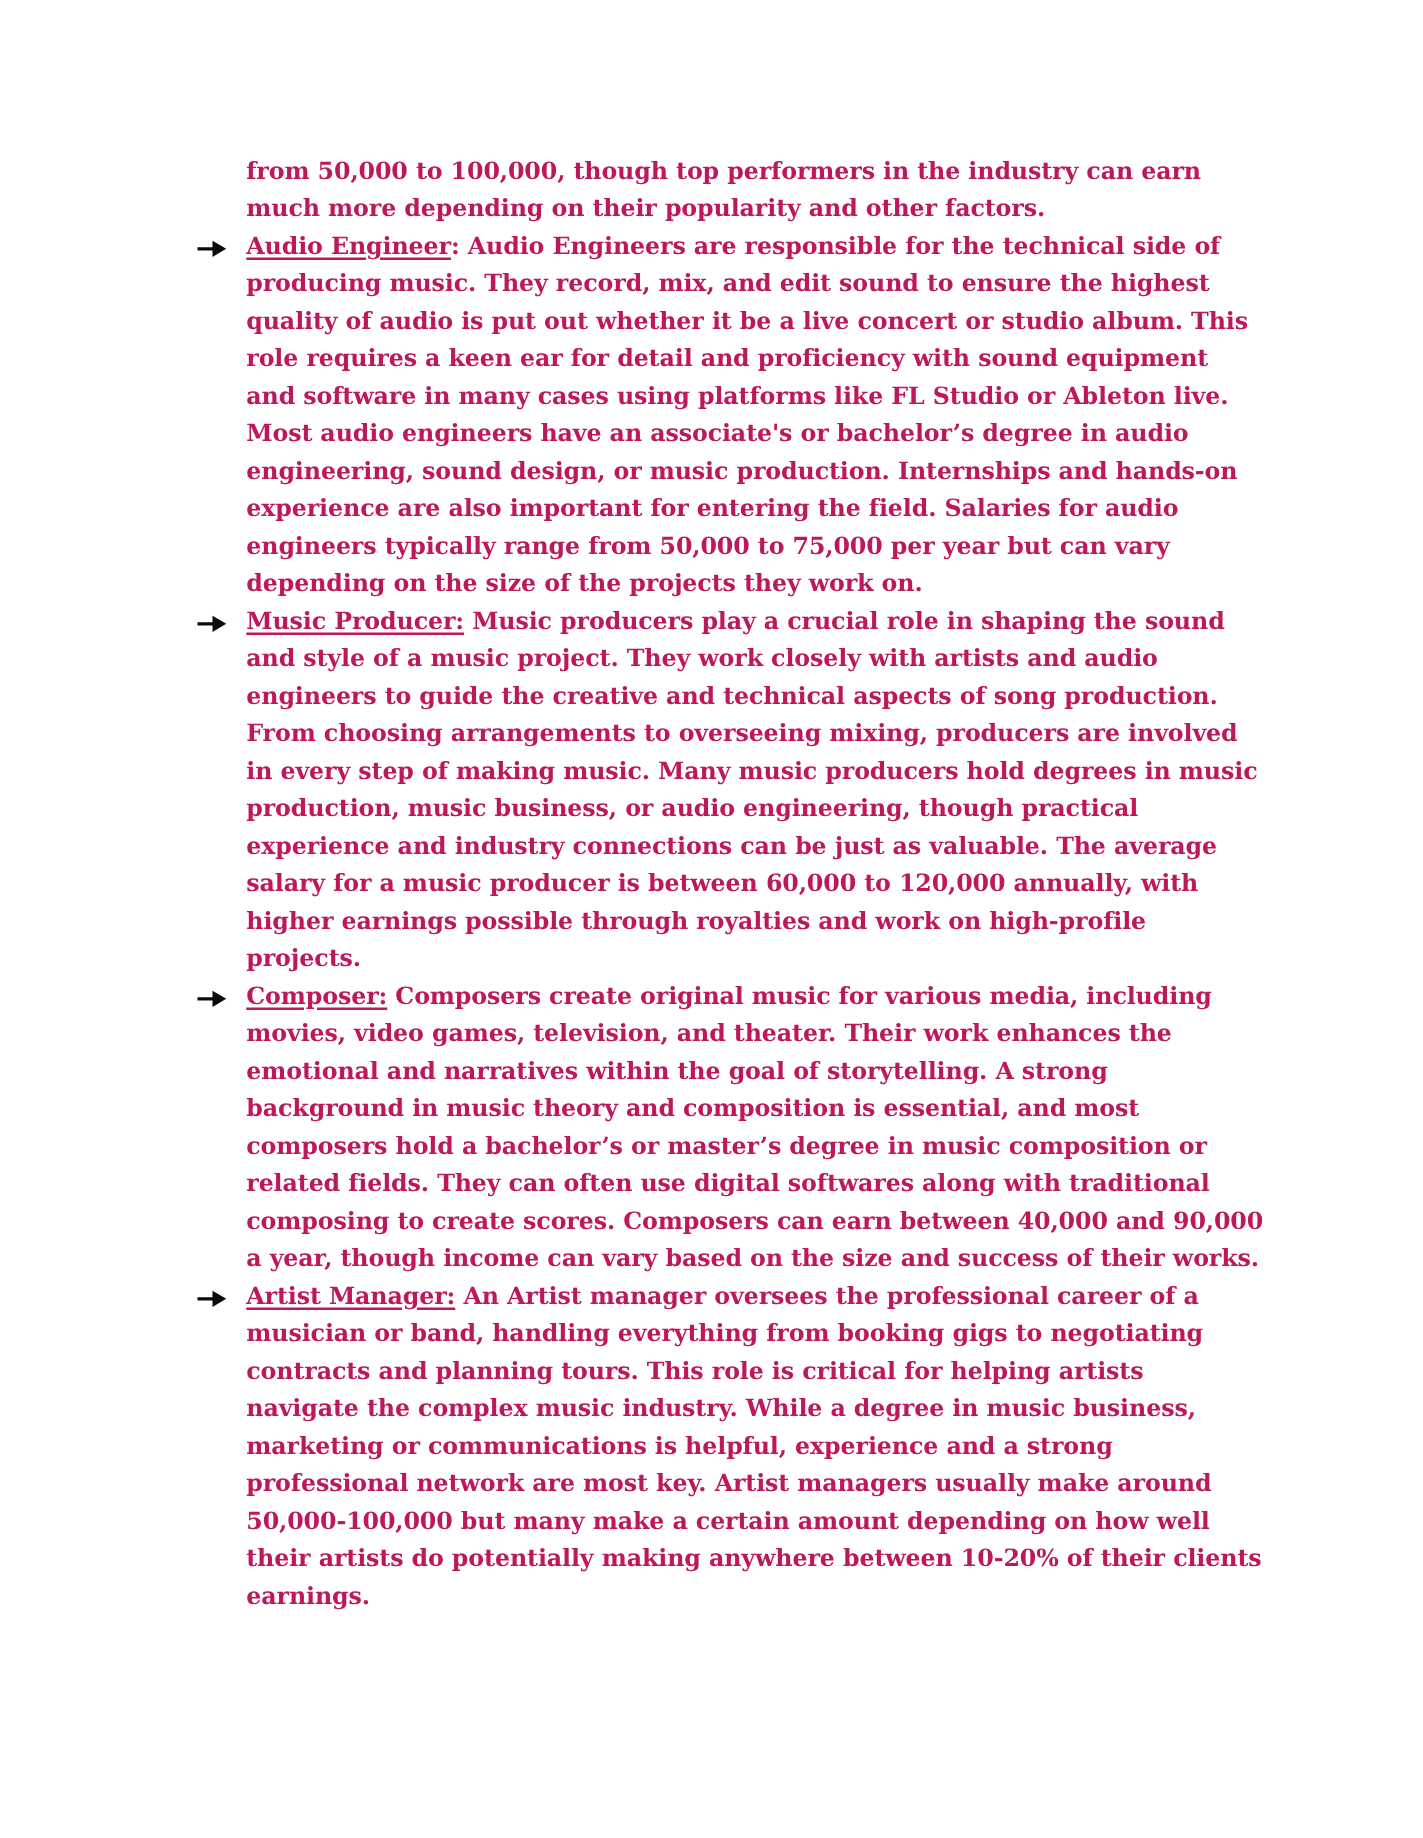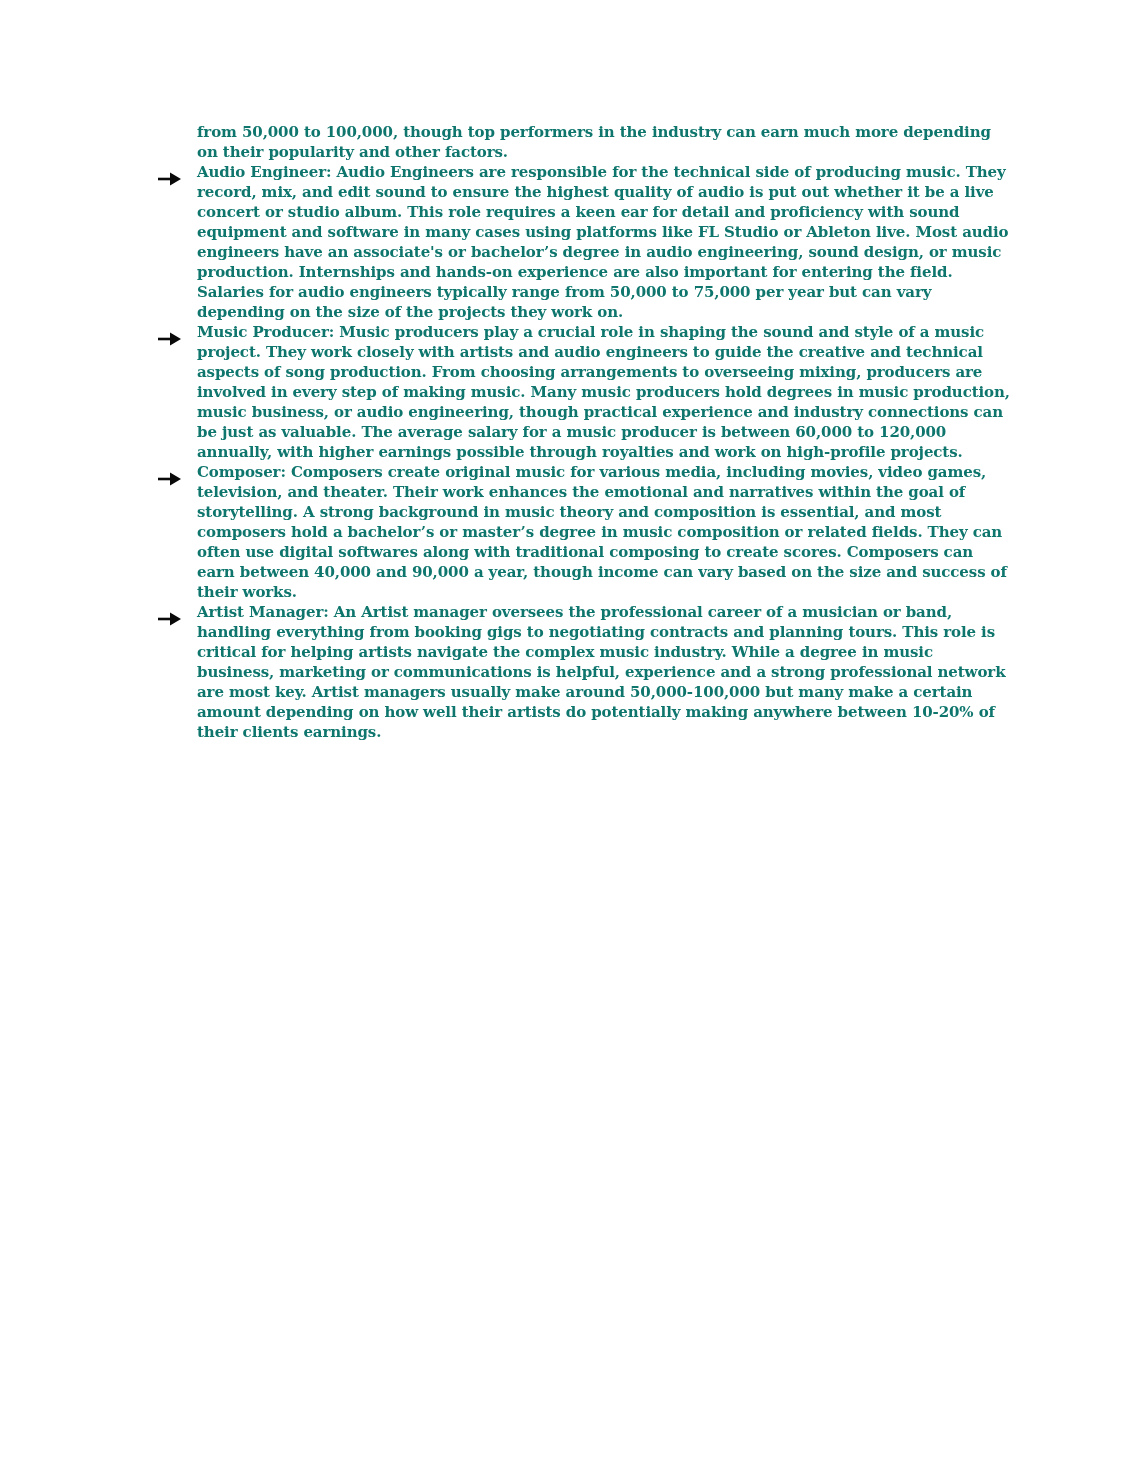--- a/index.html
+++ b/index.html
@@ -13,42 +13,43 @@
     height: 1470px;
     background: #ffffff;
     overflow: hidden;
     font-family: "DejaVu Serif", "Liberation Serif", serif;
   }
   .text-block {
     position: absolute;
     left: 197px;
     top: 122px;
     width: 814px;
-    color: #0f766e;
-    font-size: 15px;
+    color: #be185d;
+    font-size: 19px;
     font-weight: bold;
-    line-height: 20px;
+    line-height: 30px;
     letter-spacing: -0.1px;
   }
   .para {
     margin: 0;
   }
   .bullet-item {
     position: relative;
     margin: 0;
   }
   .arrow-bullet {
     position: absolute;
     left: -40px;
     top: 8px;
     width: 26px;
     height: 18px;
     display: block;
   }
   .term {
+    text-decoration: underline;
     text-decoration-thickness: 2px;
     text-underline-offset: 3px;
     text-align: center;
   }
 </style>
 </head>
 <body>
 
 <div class="page">
   <div class="text-block">

